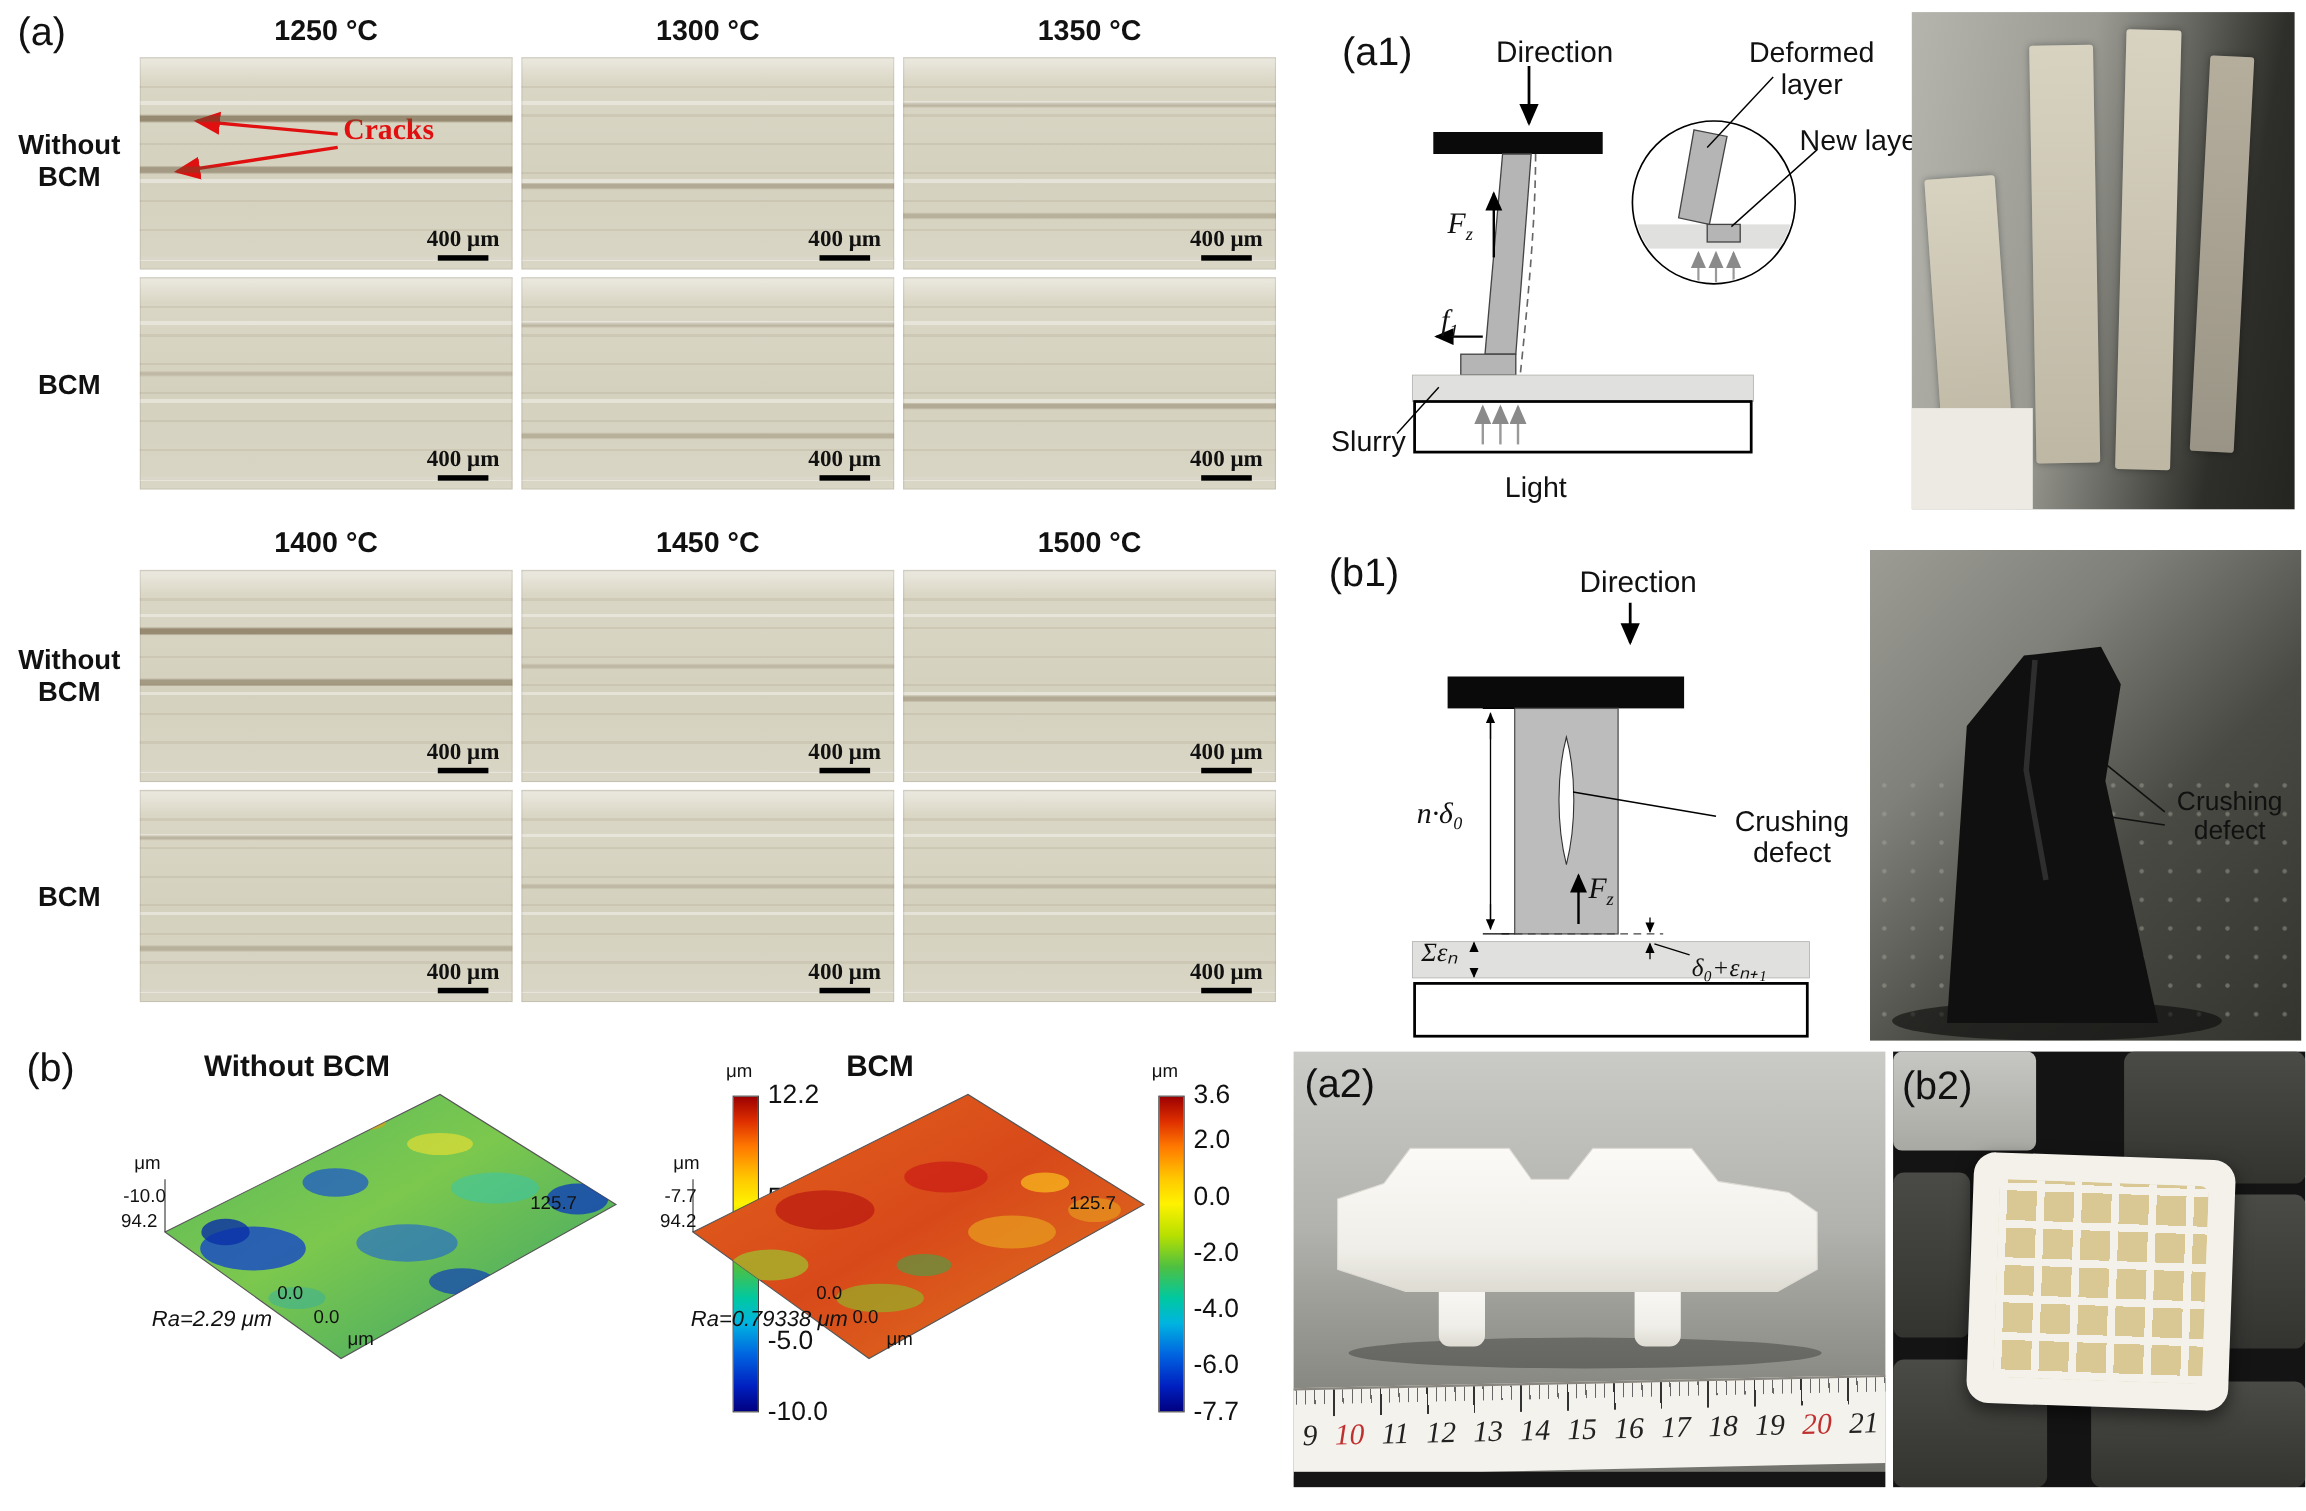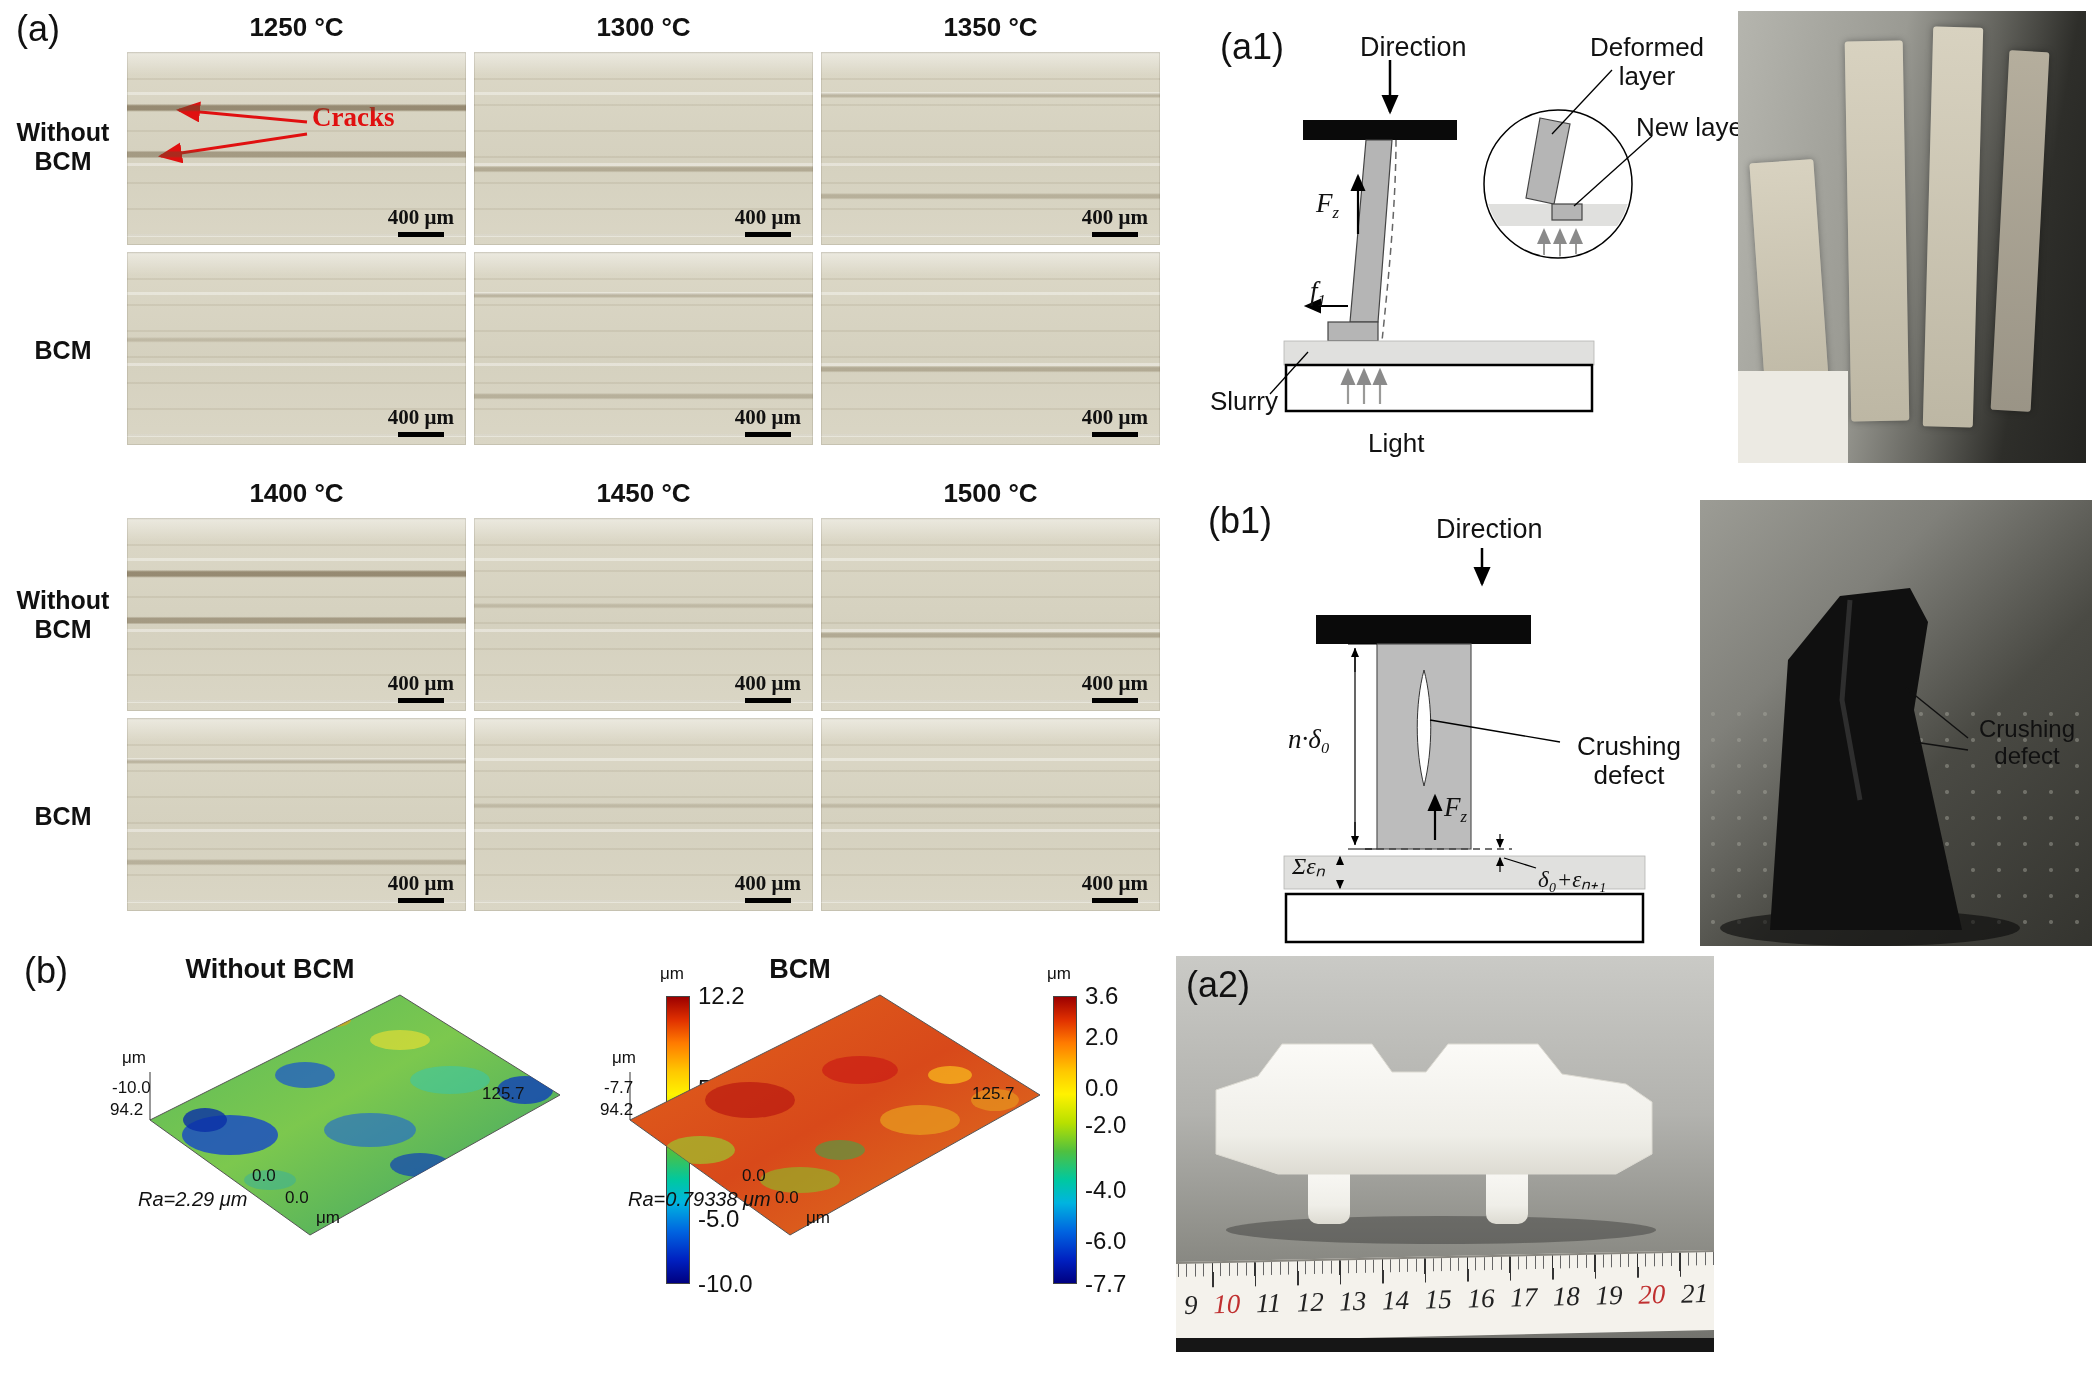--- a/index.html
+++ b/index.html
@@ -246,21 +246,21 @@
     <span class="axlab" style="left:742px;top:226px">0.0</span>
     <span class="axlab" style="left:775px;top:248px">0.0</span>
     <span class="axlab" style="left:806px;top:268px">μm</span>
     <span class="axlab" style="left:972px;top:144px">125.7</span>
     <span class="ra" style="left:628px;top:248px">Ra=0.79338 μm</span>
     <span class="axlab" style="left:1047px;top:24px">μm</span>
     <div class="cbar" style="left:1053px;top:56px"></div>
     <span class="tick" style="left:1085px;top:56px">3.6</span>
     <span class="tick" style="left:1085px;top:97px">2.0</span>
     <span class="tick" style="left:1085px;top:148px">0.0</span>
-    <span class="tick" style="left:1085px;top:185px">-2.0</span>
+    <span class="tick" style="left:1085px;top:199px">-2.0</span>
     <span class="tick" style="left:1085px;top:250px">-4.0</span>
     <span class="tick" style="left:1085px;top:301px">-6.0</span>
     <span class="tick" style="left:1085px;top:344px">-7.7</span>
   </section>
 
   <section style="left:1200px;top:10px;width:896px;height:478px">
     <span class="plabel" style="left:20px;top:16px">(a1)</span>
     <span class="dirlab" style="left:160px;top:22px">Direction</span>
     <span class="wraplab" style="left:372px;top:23px;width:150px">Deformed layer</span>
     <span class="schlab" style="left:436px;top:102px">New layer</span>
@@ -403,14 +403,26 @@
         <span class="rnum">17</span>
         <span class="rnum">18</span>
         <span class="rnum">19</span>
         <span class="rnum red">20</span>
         <span class="rnum">21</span>
       </div>
     </div>
     <div style="position:absolute;left:0;top:382px;width:538px;height:14px;background:#161616"></div>
   </section>
 
+  <section id="panelB2" style="left:1721px;top:956px;width:375px;height:396px">
+    <div class="mlight" style="left:0;top:0;width:130px;height:90px"></div>
+    <div class="mblock" style="left:210px;top:0;width:165px;height:120px"></div>
+    <div class="mblock" style="left:250px;top:130px;width:125px;height:140px"></div>
+    <div class="mblock" style="left:0;top:110px;width:70px;height:150px"></div>
+    <div class="mblock" style="left:0;top:280px;width:140px;height:116px"></div>
+    <div class="mblock" style="left:180px;top:300px;width:195px;height:96px"></div>
+    <div class="wframe">
+      <div class="lattice"></div>
+    </div>
+    <span class="plabel" style="left:8px;top:10px">(b2)</span>
+  </section>
 
 </div>
 
 </body></html>

